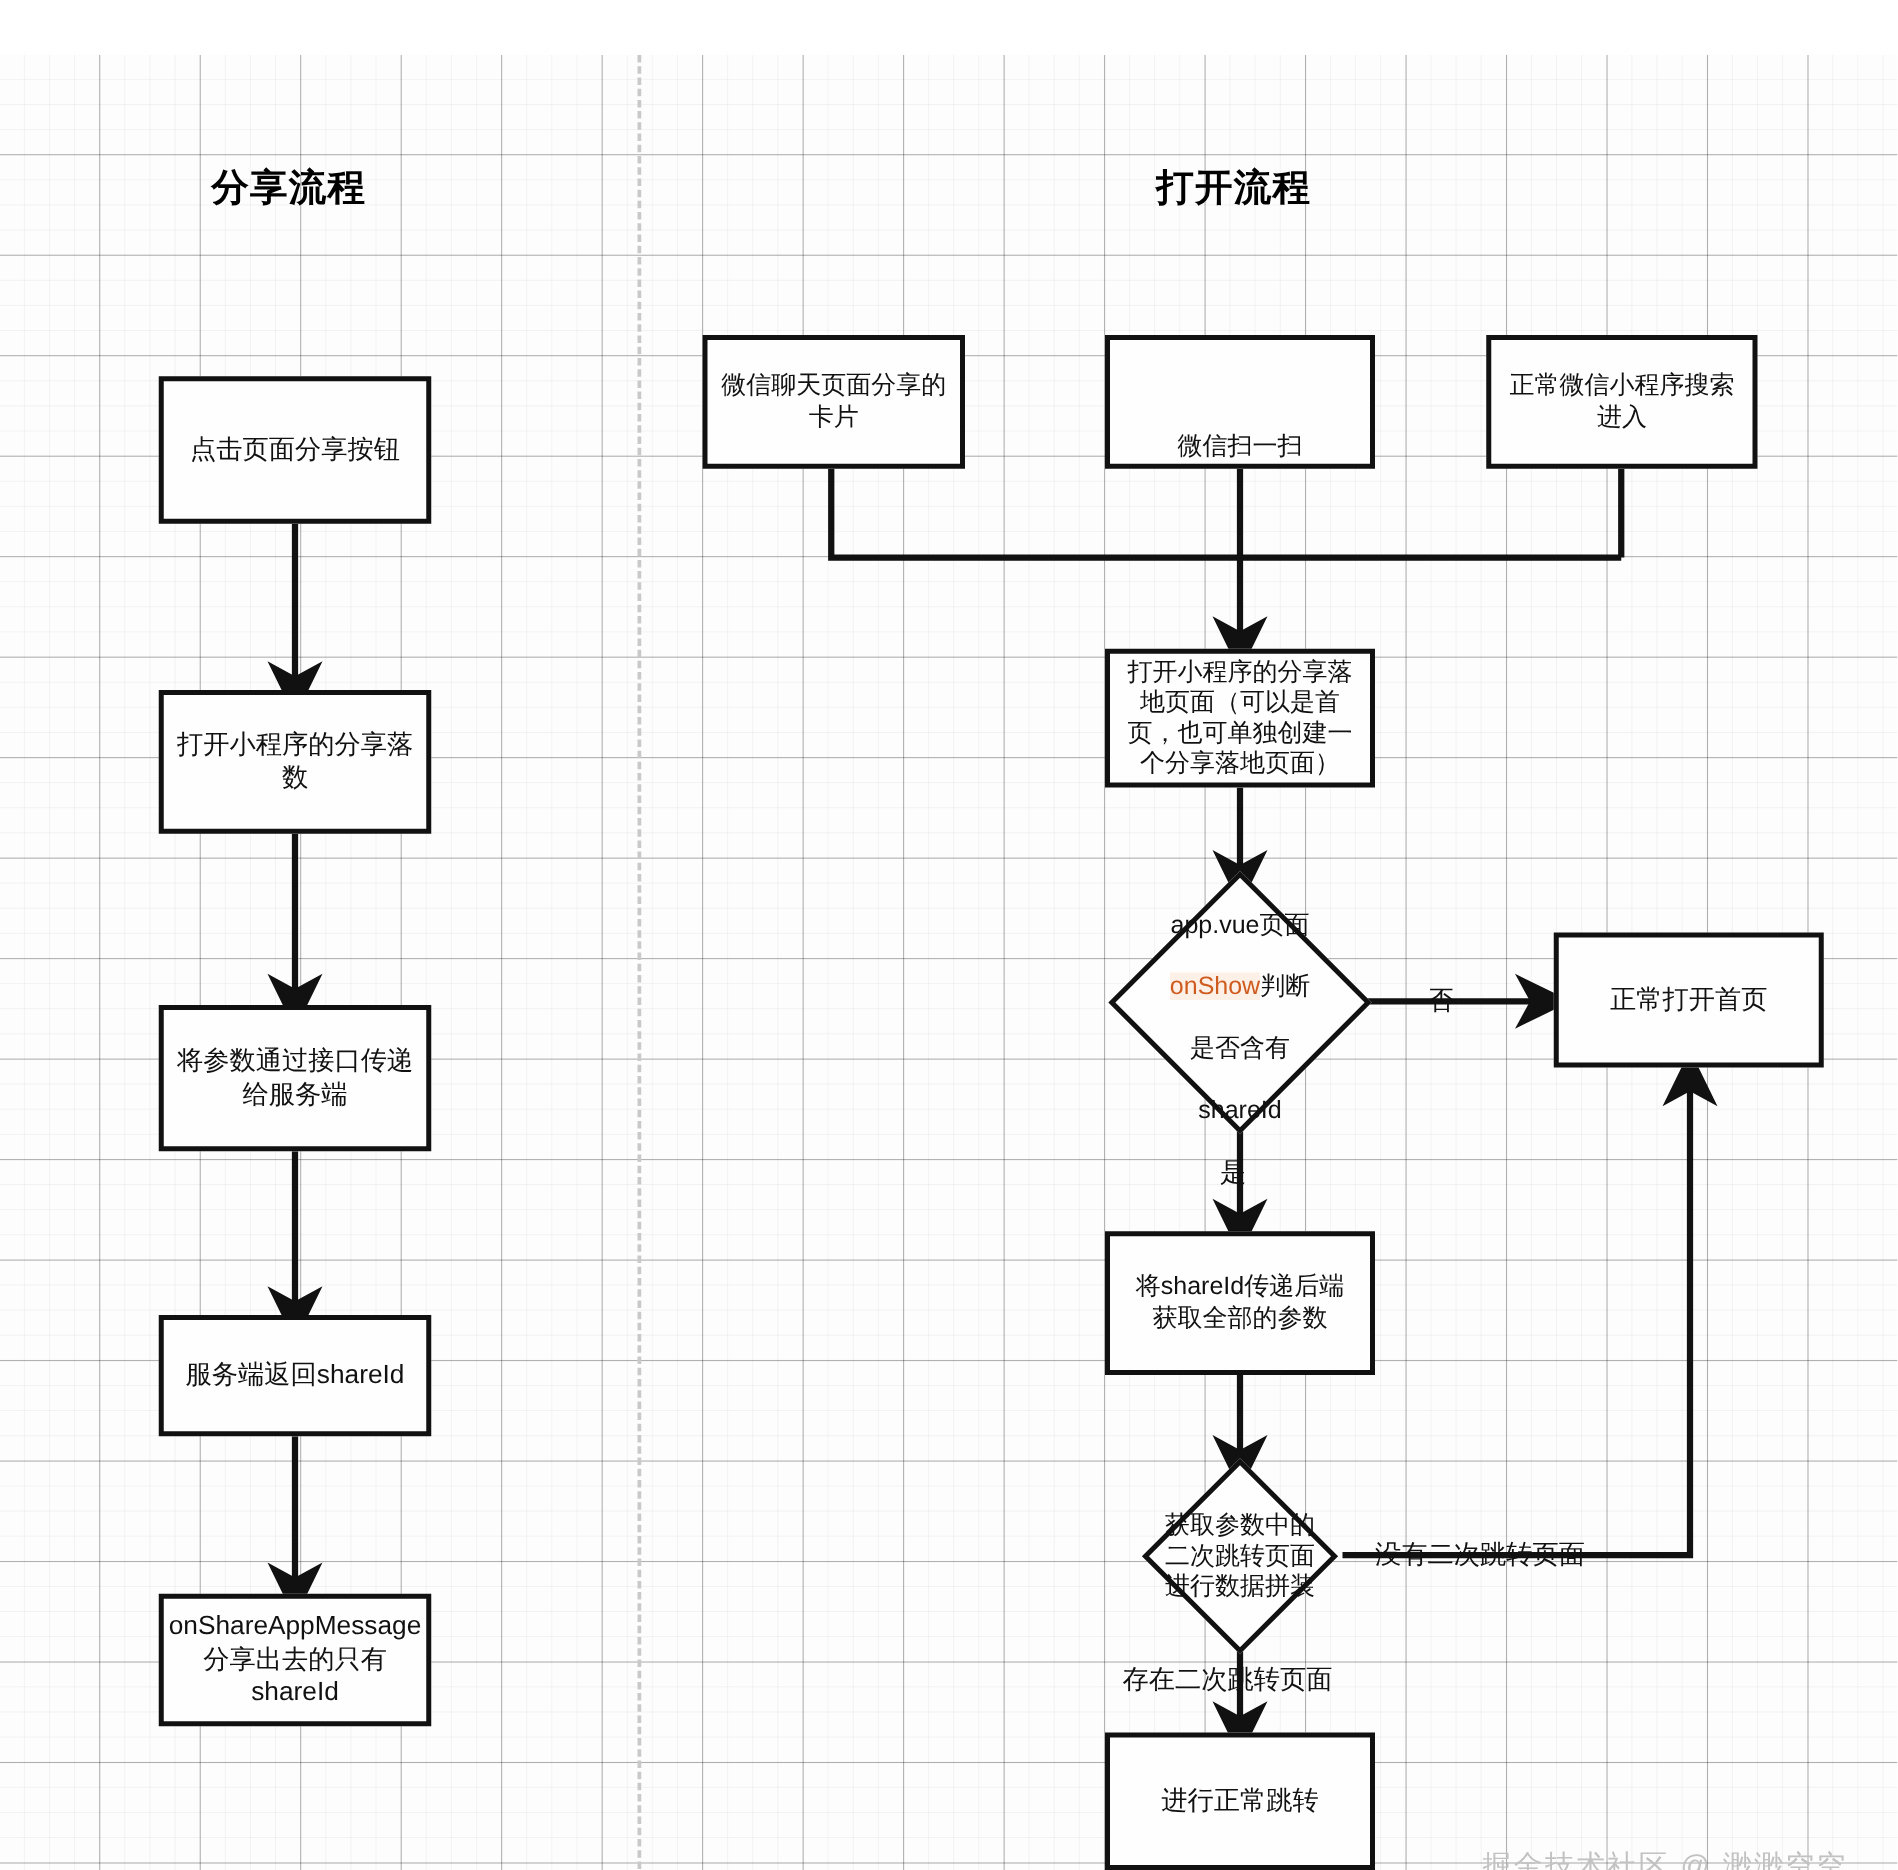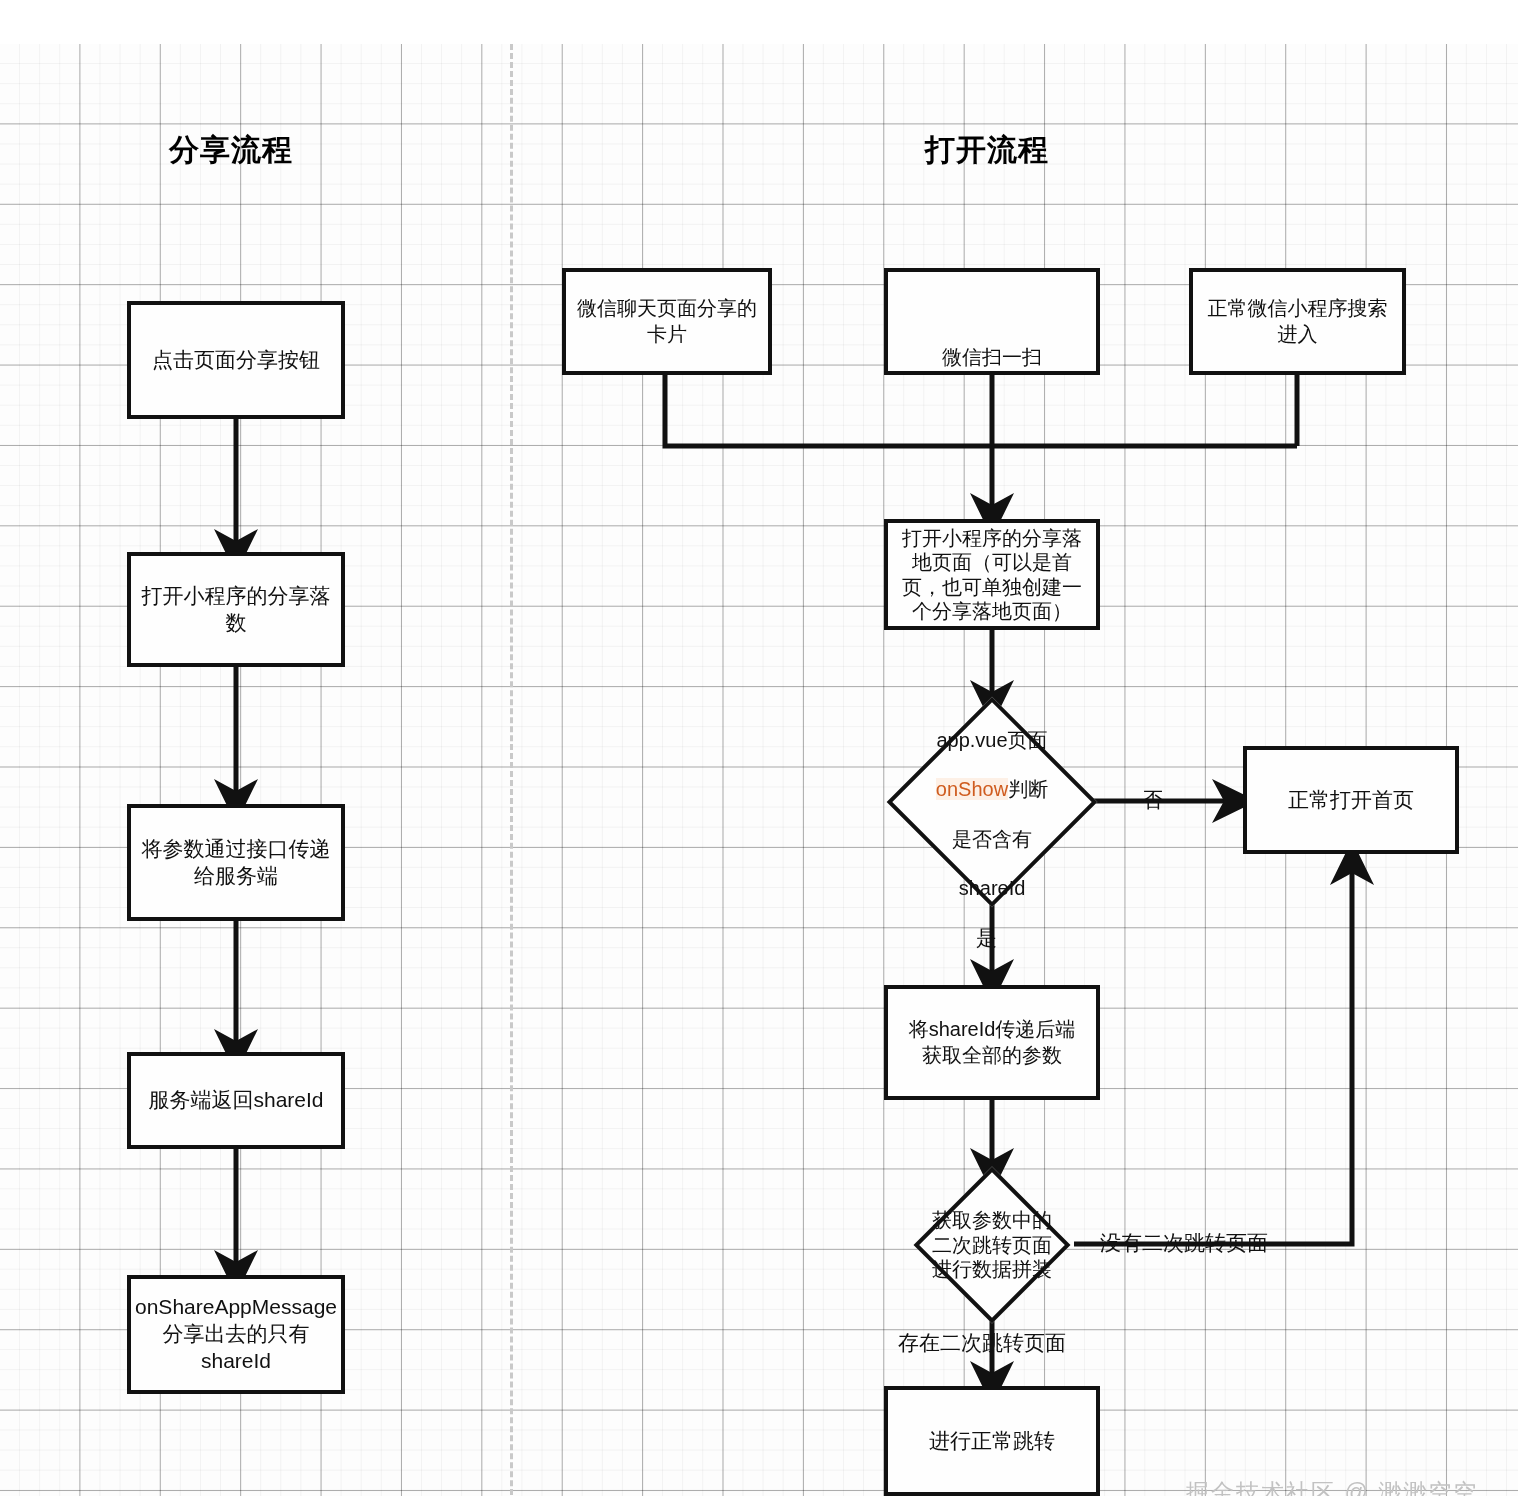--- a/index.html
+++ b/index.html
@@ -165,21 +165,21 @@
 
   <div class="node rect" style="left:127px; top:760px; width:218px; height:117px;">
     <span class="node-text" style="font-size:21px;">将参数通过接口传递
 给服务端</span>
   </div>
 
   <div class="node rect" style="left:127px; top:1008px; width:218px; height:97px;">
     <span class="node-text" style="font-size:21px;">服务端返回shareId</span>
   </div>
 
-  <div class="node rect" style="left:127px; top:1231px; width:218px; height:119px;">
+  <div class="node rect" style="left:127px; top:1231px; width:218px; height:106px;">
     <span class="node-text" style="font-size:21px;">onShareAppMessage
 分享出去的只有
 shareId</span>
   </div>
 
   <div class="node rect" style="left:562px; top:224px; width:210px; height:107px;">
     <span class="node-text" style="font-size:20px;">微信聊天页面分享的
 卡片</span>
   </div>
 

